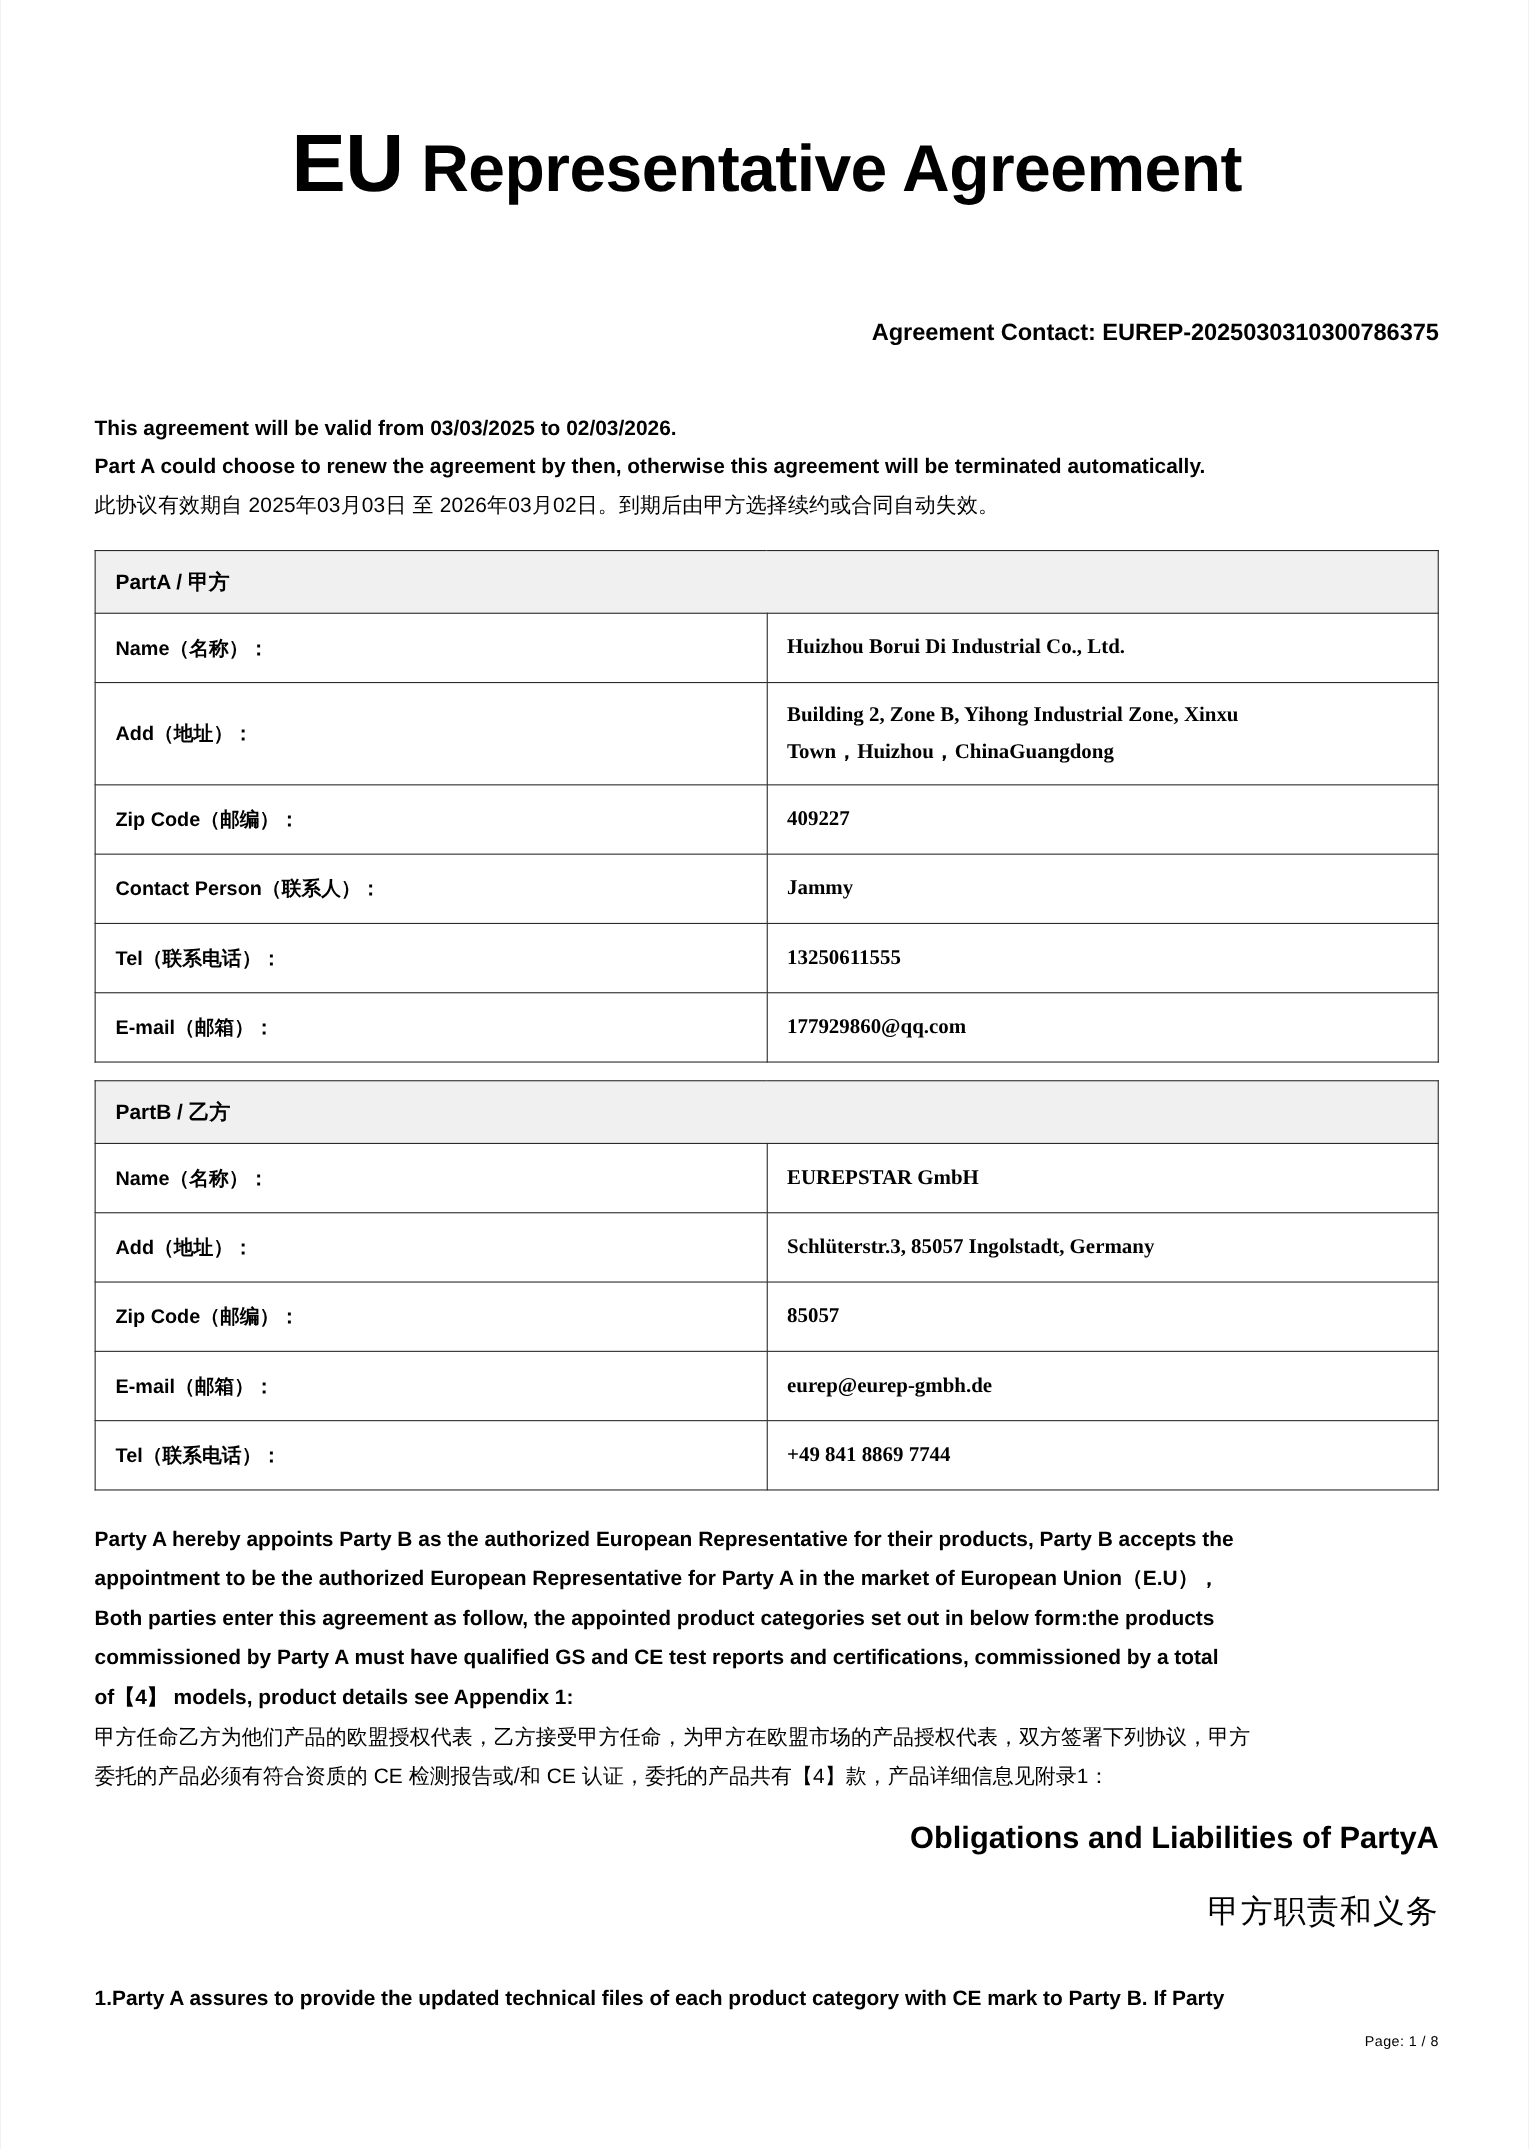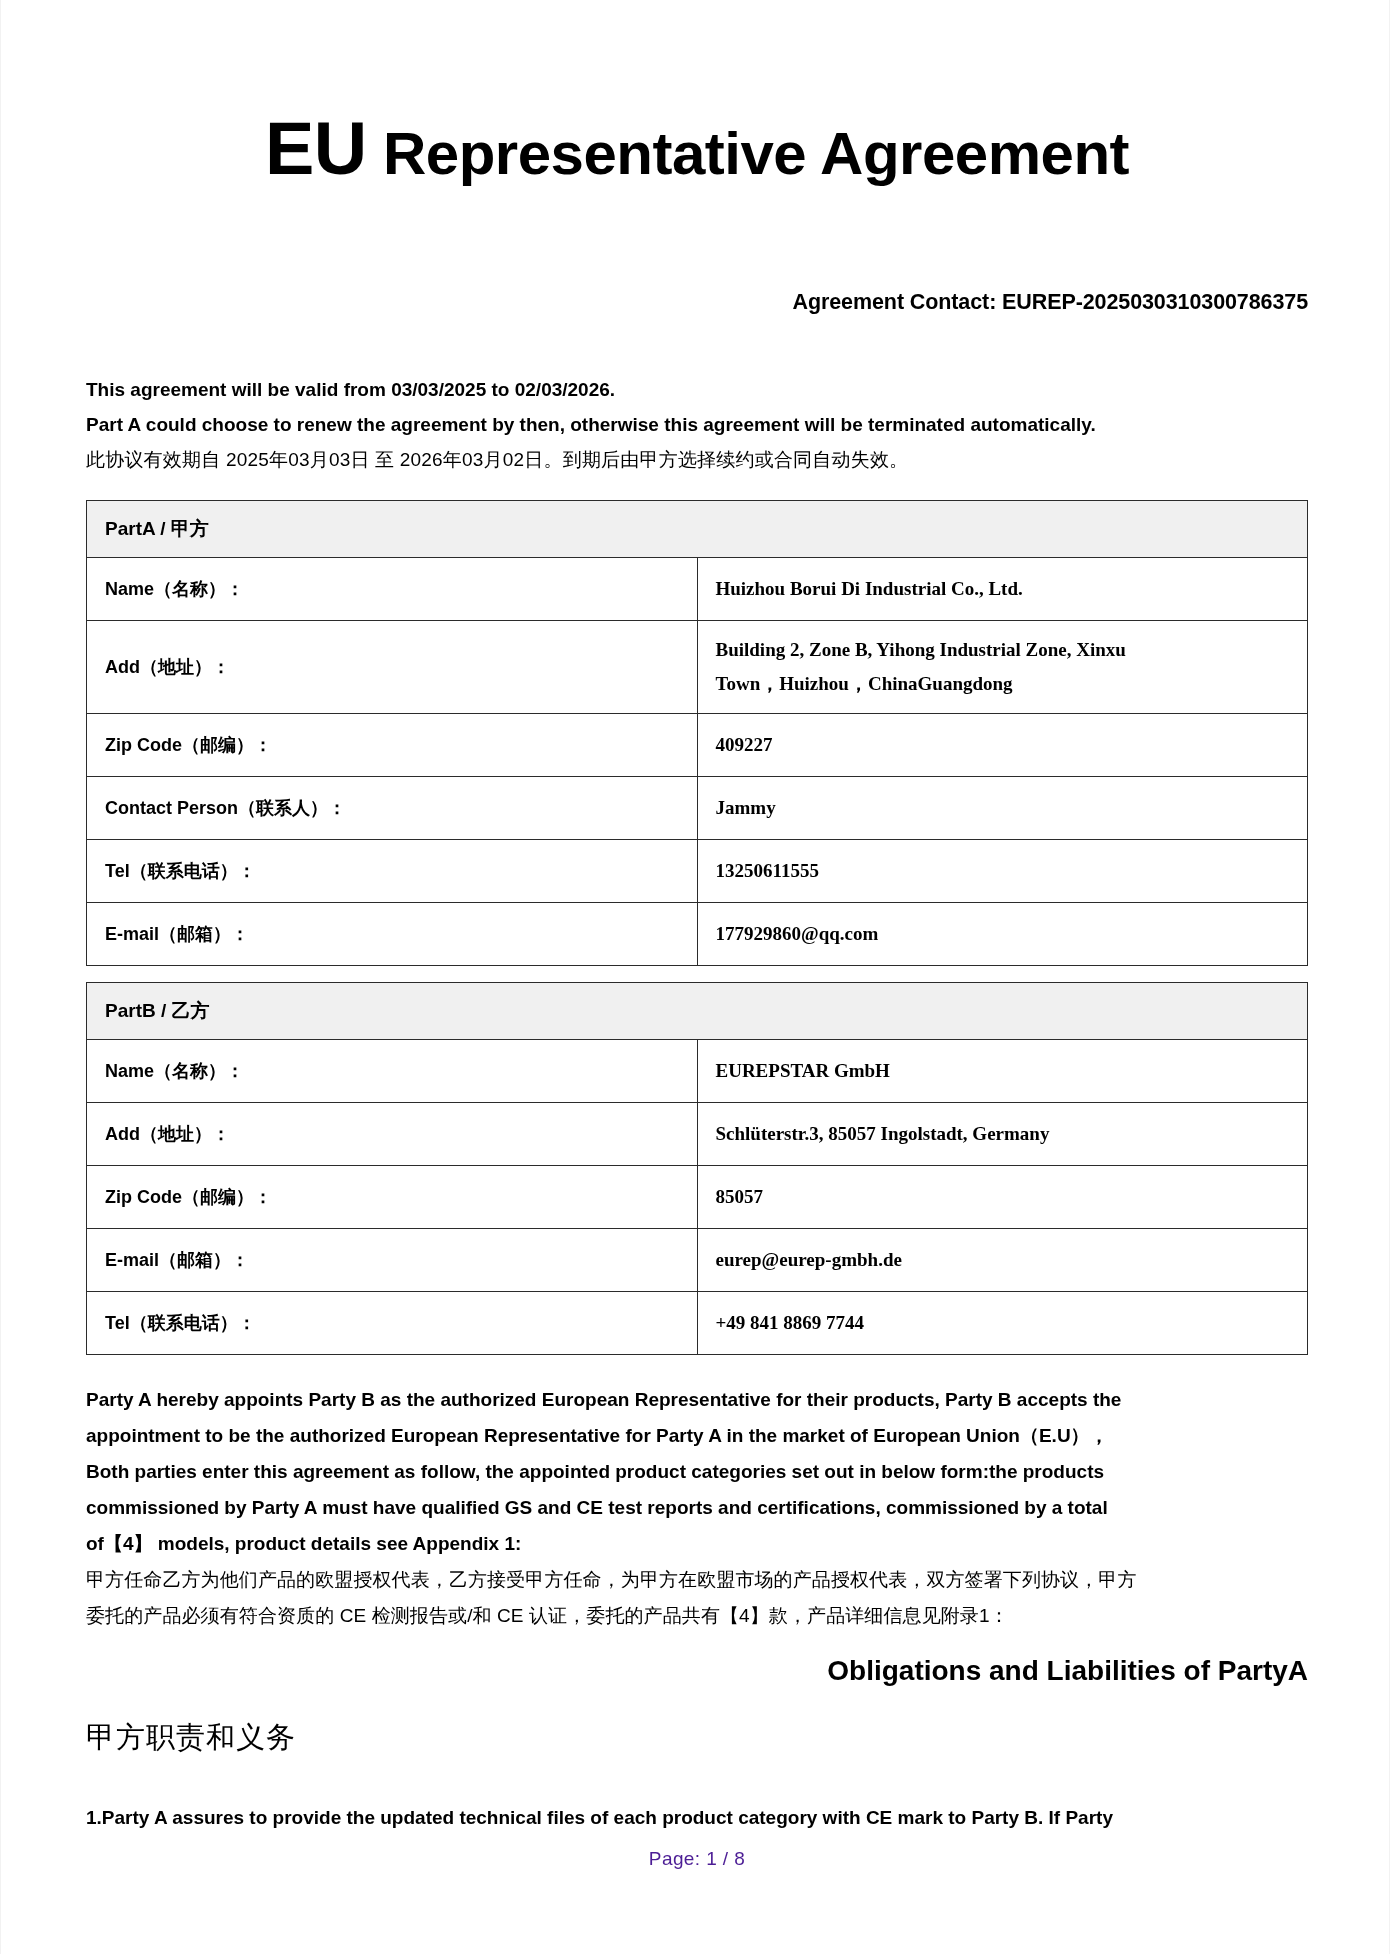--- a/index.html
+++ b/index.html
@@ -168,34 +168,34 @@
   #heading-obligations { top: 1655px; text-align: right; }
   .heading-cn {
     position: absolute;
     left: 0;
     width: 1222px;
     font-size: 29px;
     font-weight: normal;
     white-space: nowrap;
     letter-spacing: 1px;
   }
-  #heading-obligations-cn { top: 1718px; }
+  #heading-obligations-cn { top: 1718px; text-align: right; }
 
   #clause-1 { top: 1800px; }
 
   
   .footer {
     position: absolute;
     left: 0;
     top: 1848px;
     width: 1222px;
-    text-align: center;
-    font-size: 19px;
-    font-weight: normal;
-    color: #4c1d95;
+    text-align: right;
+    font-size: 13px;
+    font-weight: normal;
+    color: #000000;
     letter-spacing: 0.4px;
   }
 </style>
 </head>
 <body>
 
 <div class="page">
   <div class="inner">
 
     <h1 class="doc-title">

